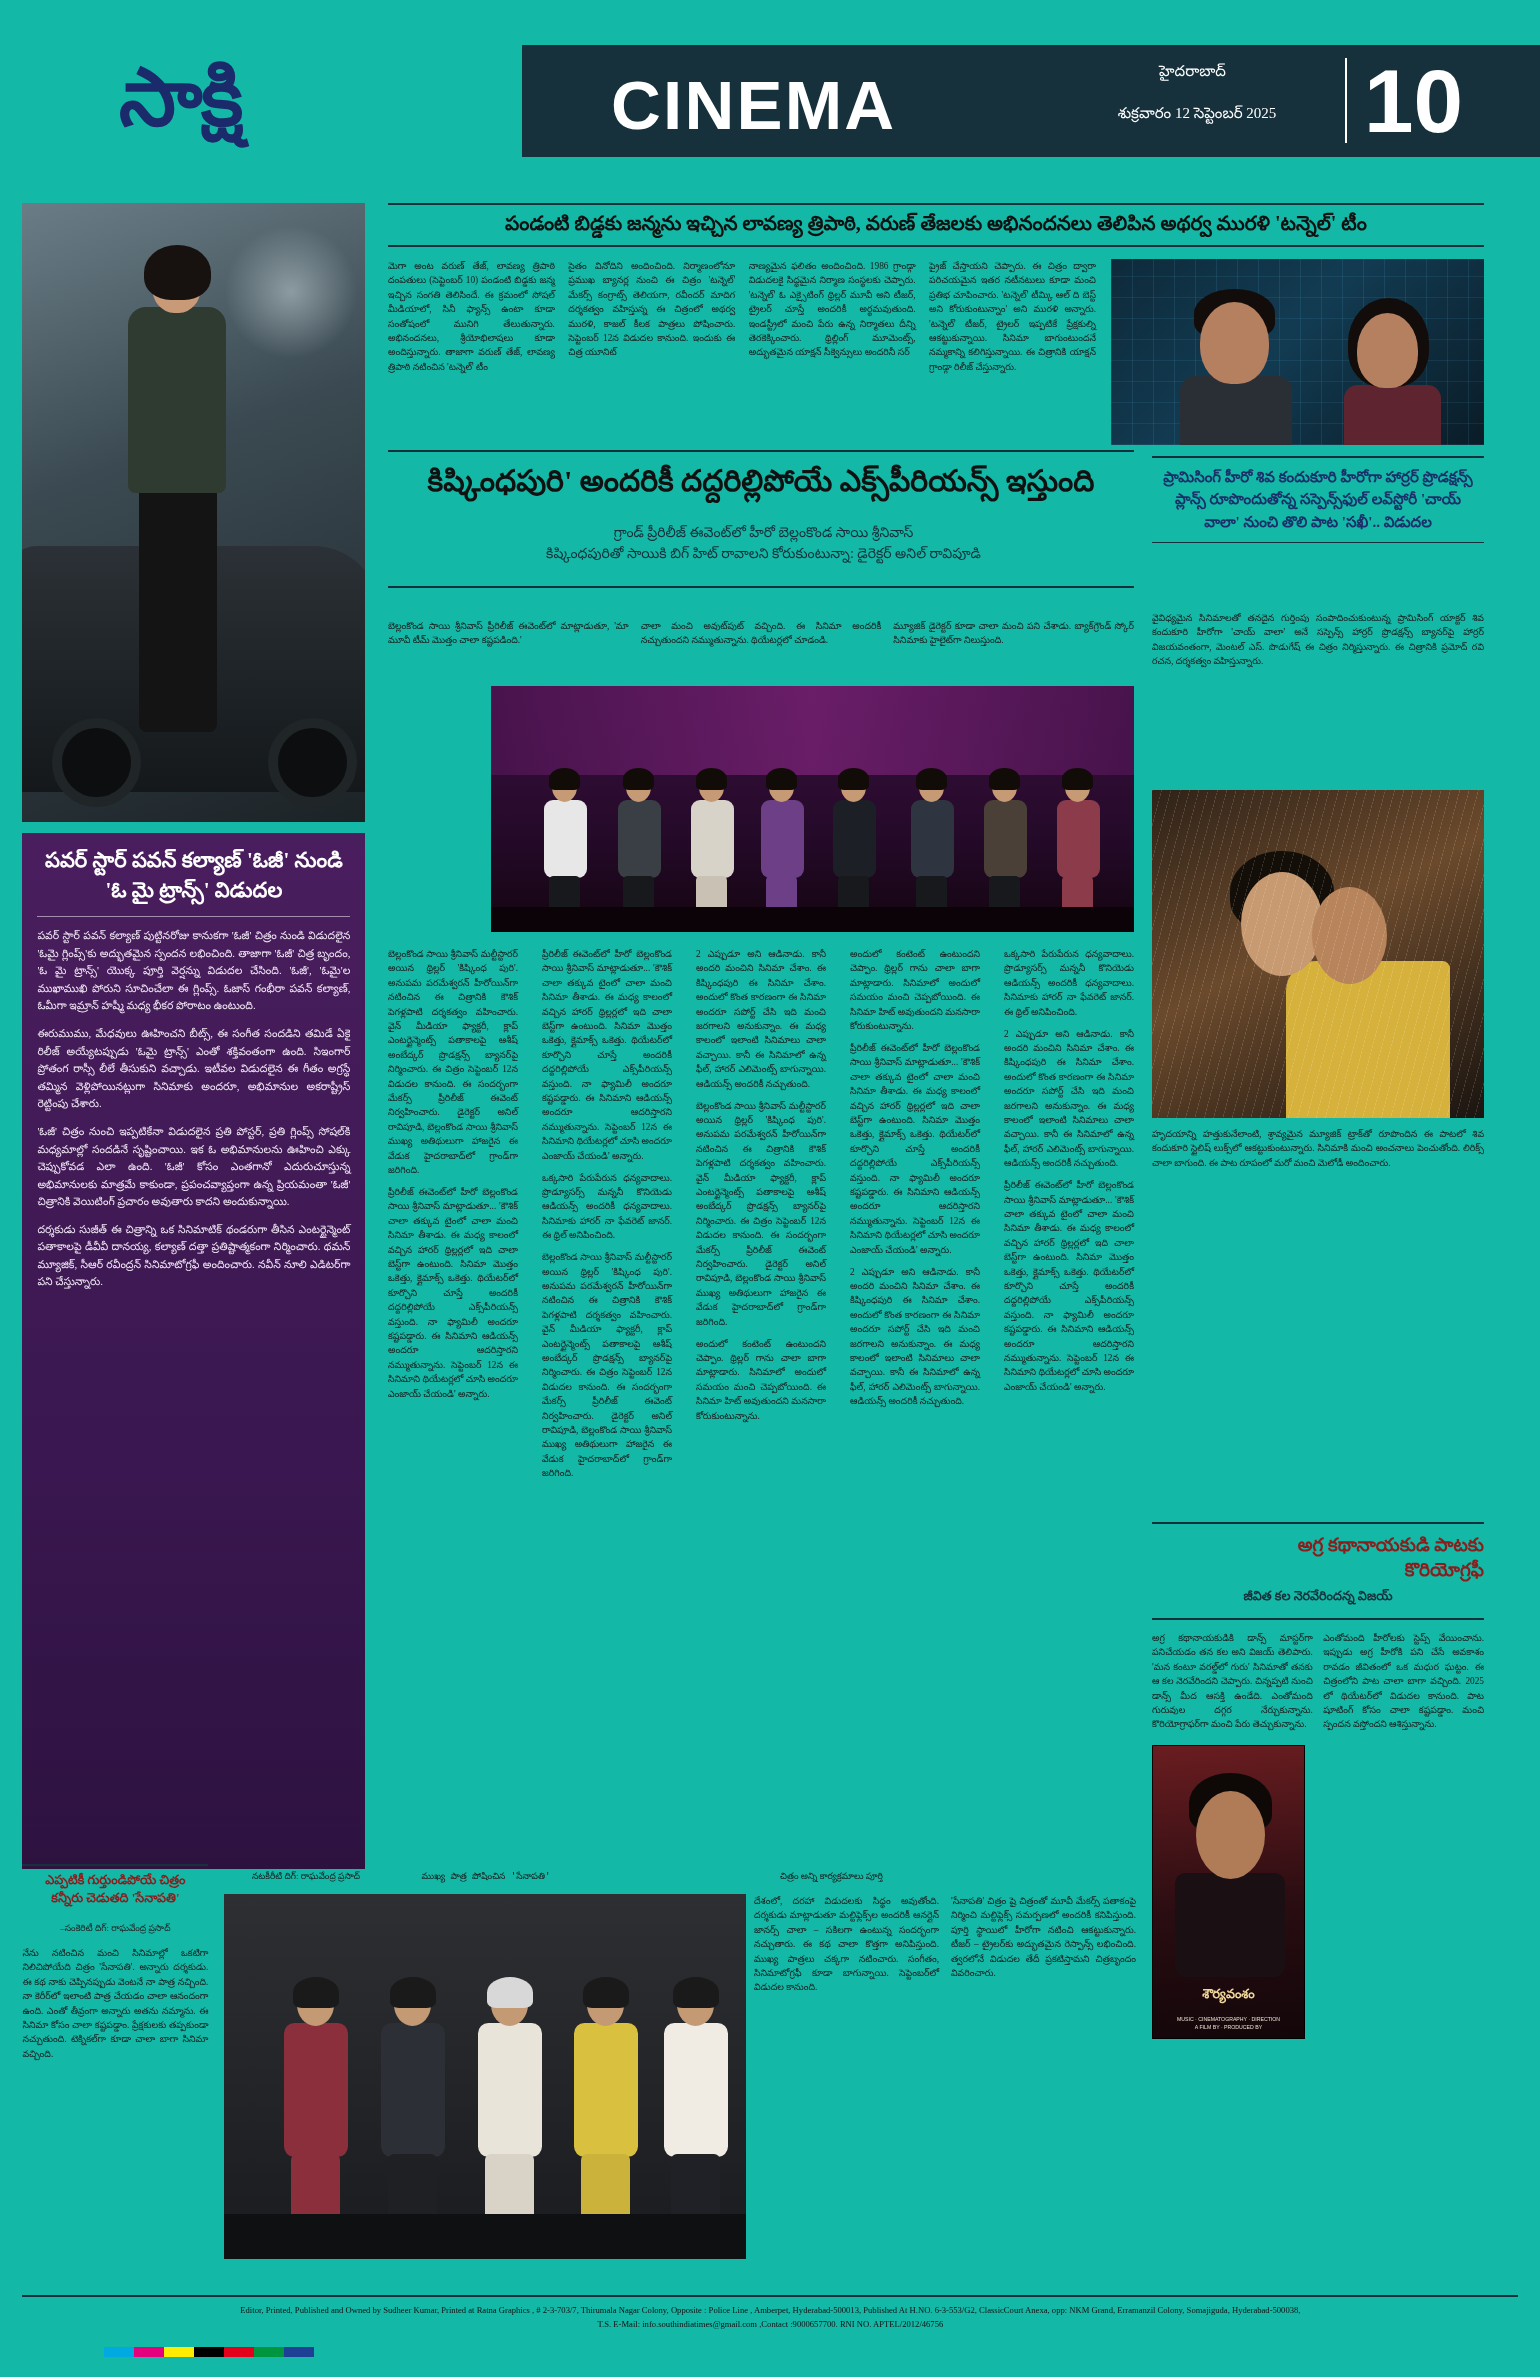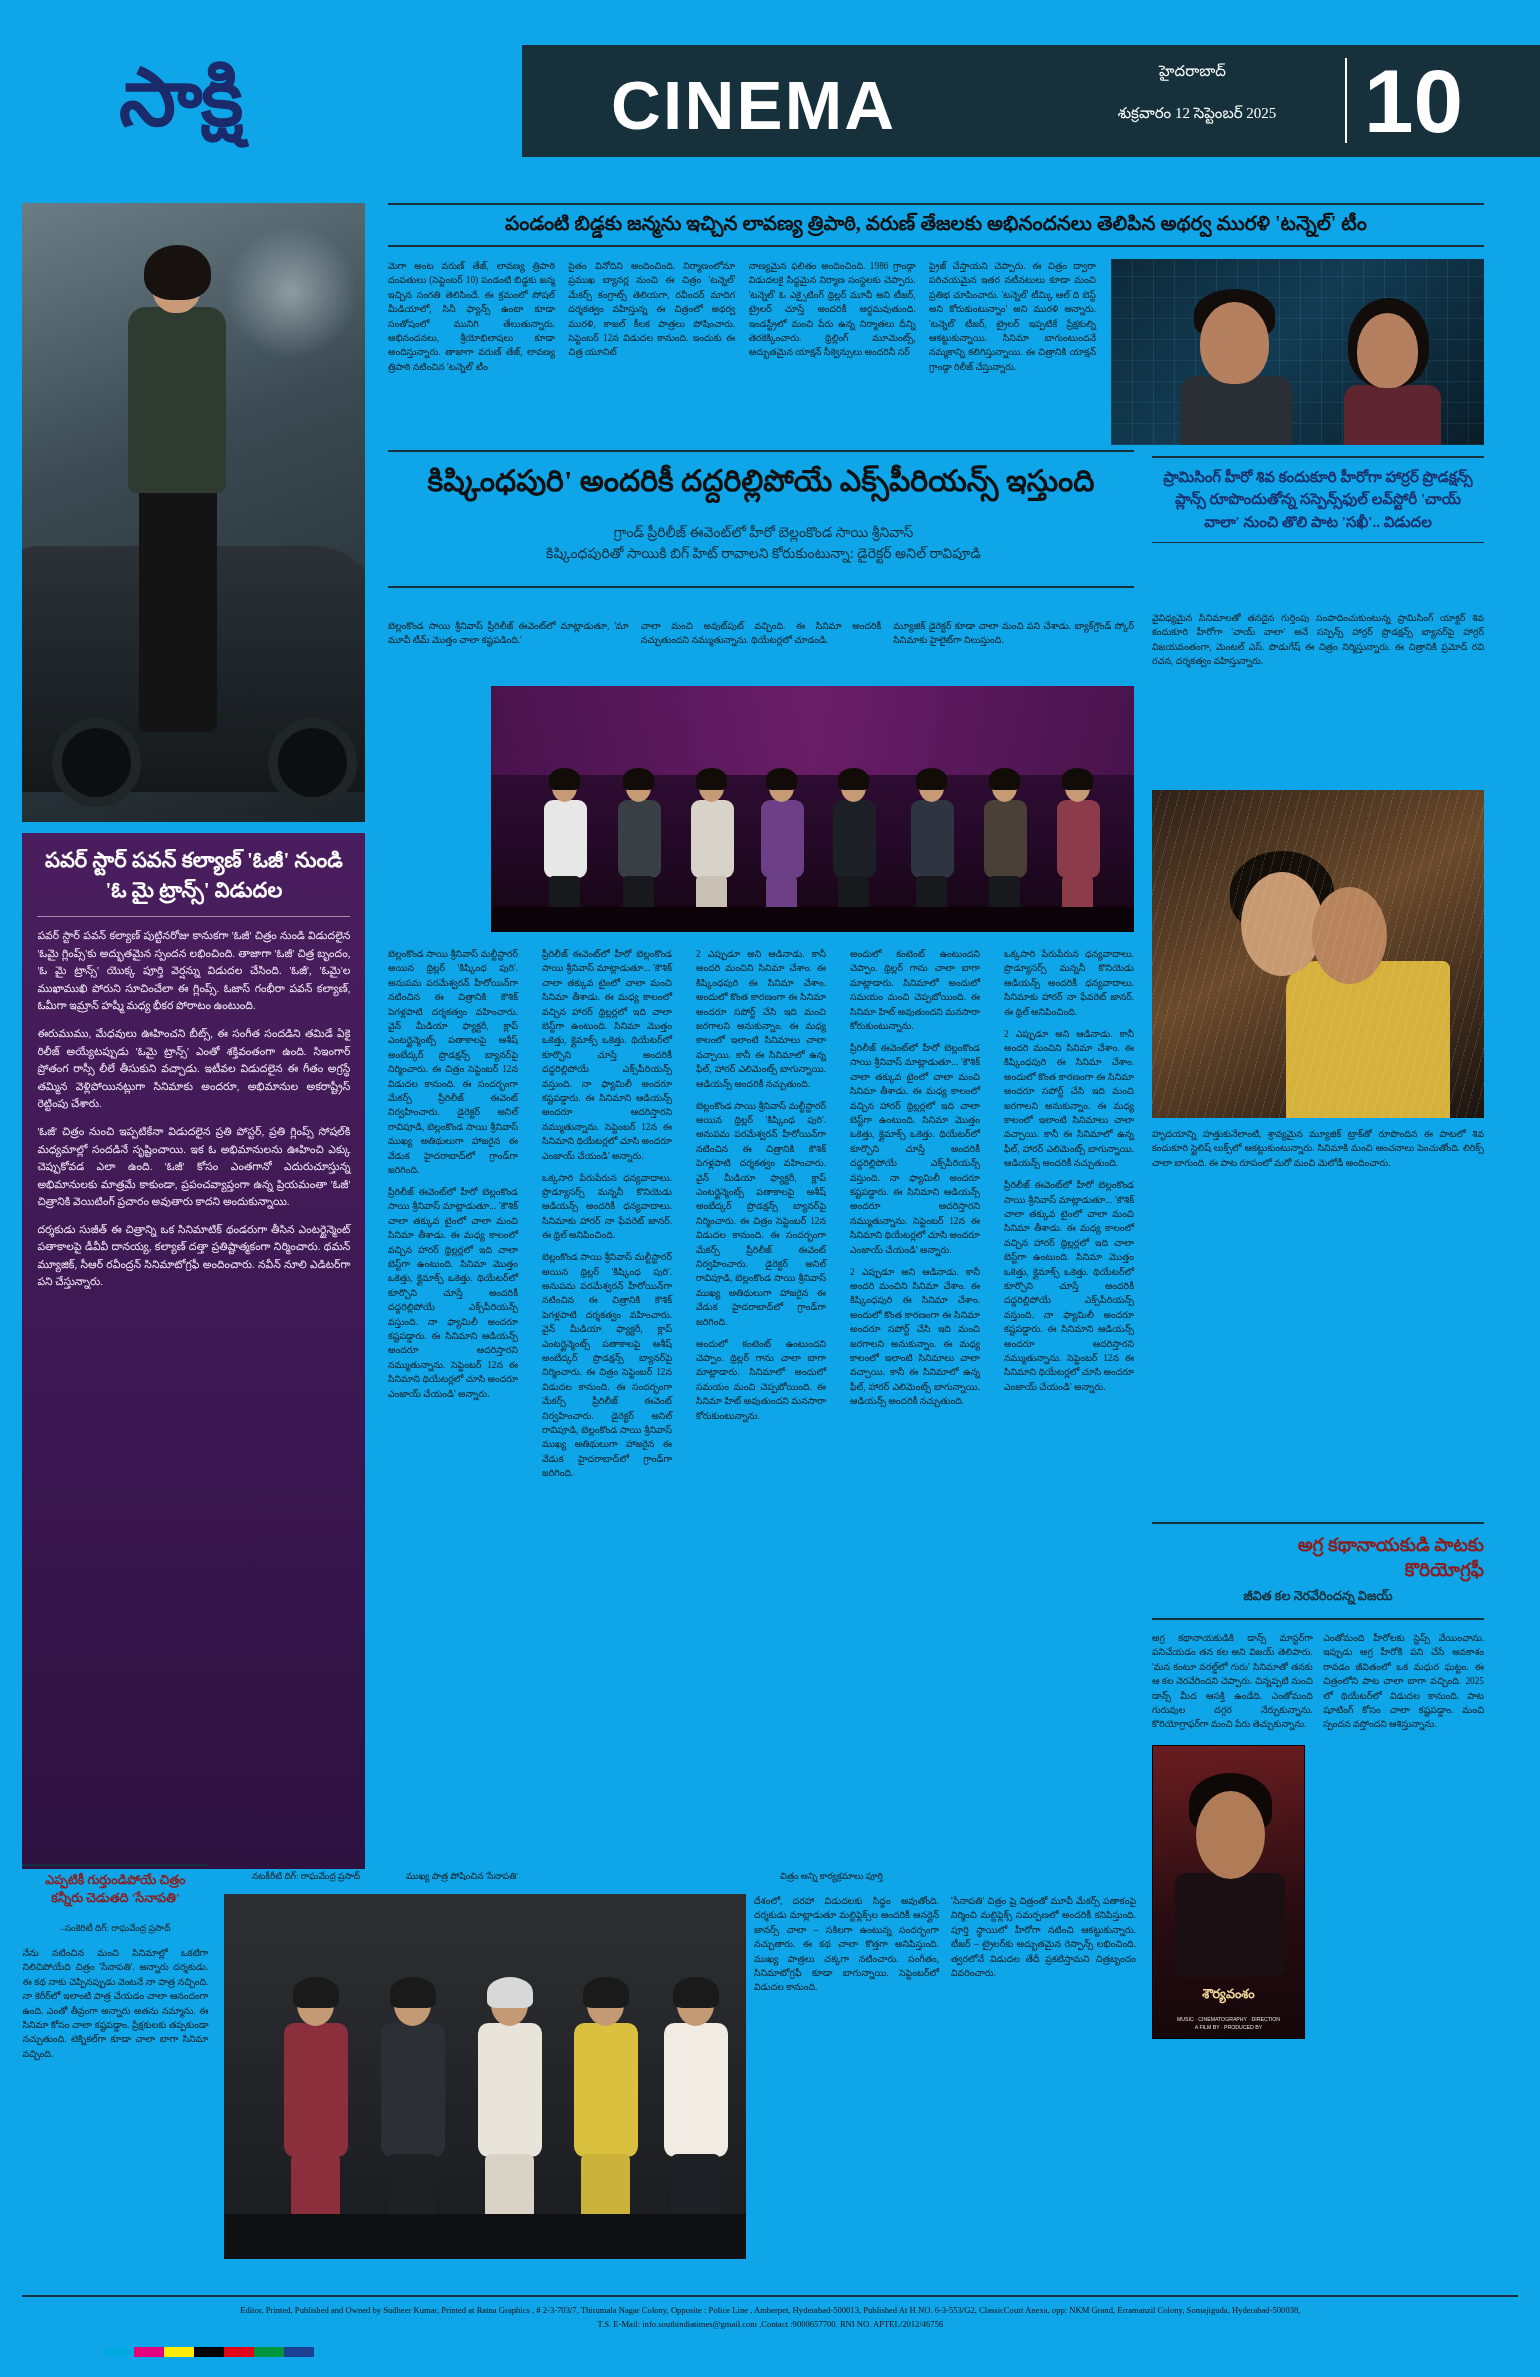--- a/index.html
+++ b/index.html
@@ -5,21 +5,21 @@
   * { box-sizing: border-box; }
   html, body {
     margin: 0; padding: 0;
     background: #ffffff;
     font-family: "Liberation Sans", sans-serif;
   }
   .page {
     width: 1541px;
     height: 2377px;
     position: relative;
-    background: #0ea5e9;
+    background: #14b8a6;
     overflow: hidden;
   }
 
   
   .masthead {
     position: absolute;
     left: 0; top: 0;
     width: 1541px;
     height: 185px;
   }
@@ -551,23 +551,24 @@
     width: 164px;
     font-family: "Liberation Serif", serif;
     font-size: 9px;
     color: #1a1a1a;
     text-align: center;
   }
   .bl-caption2 {
     position: absolute;
     left: 406px; top: 1871px;
     width: 160px;
-    font-family: Liberation Serif, serif;
+    font-family: Liberation Mono, monospace;
     font-size: 9px;
     color: #1a1a1a;
+    text-align: center;
   }
   .bl-caption3 {
     position: absolute;
     left: 746px; top: 1871px;
     width: 171px;
     font-family: "Liberation Serif", serif;
     font-size: 9px;
     color: #1a1a1a;
     text-align: center;
   }

